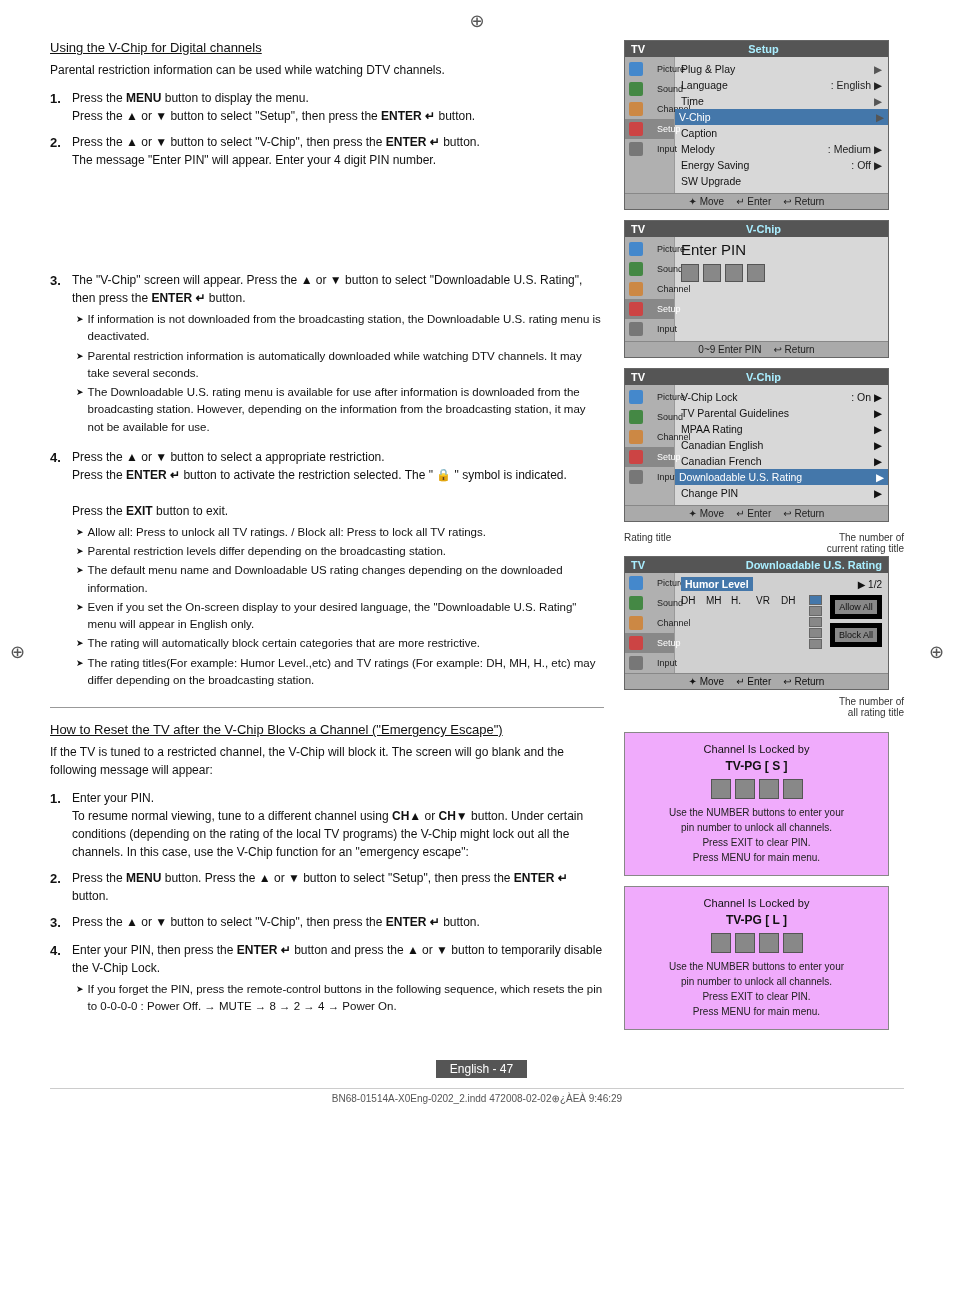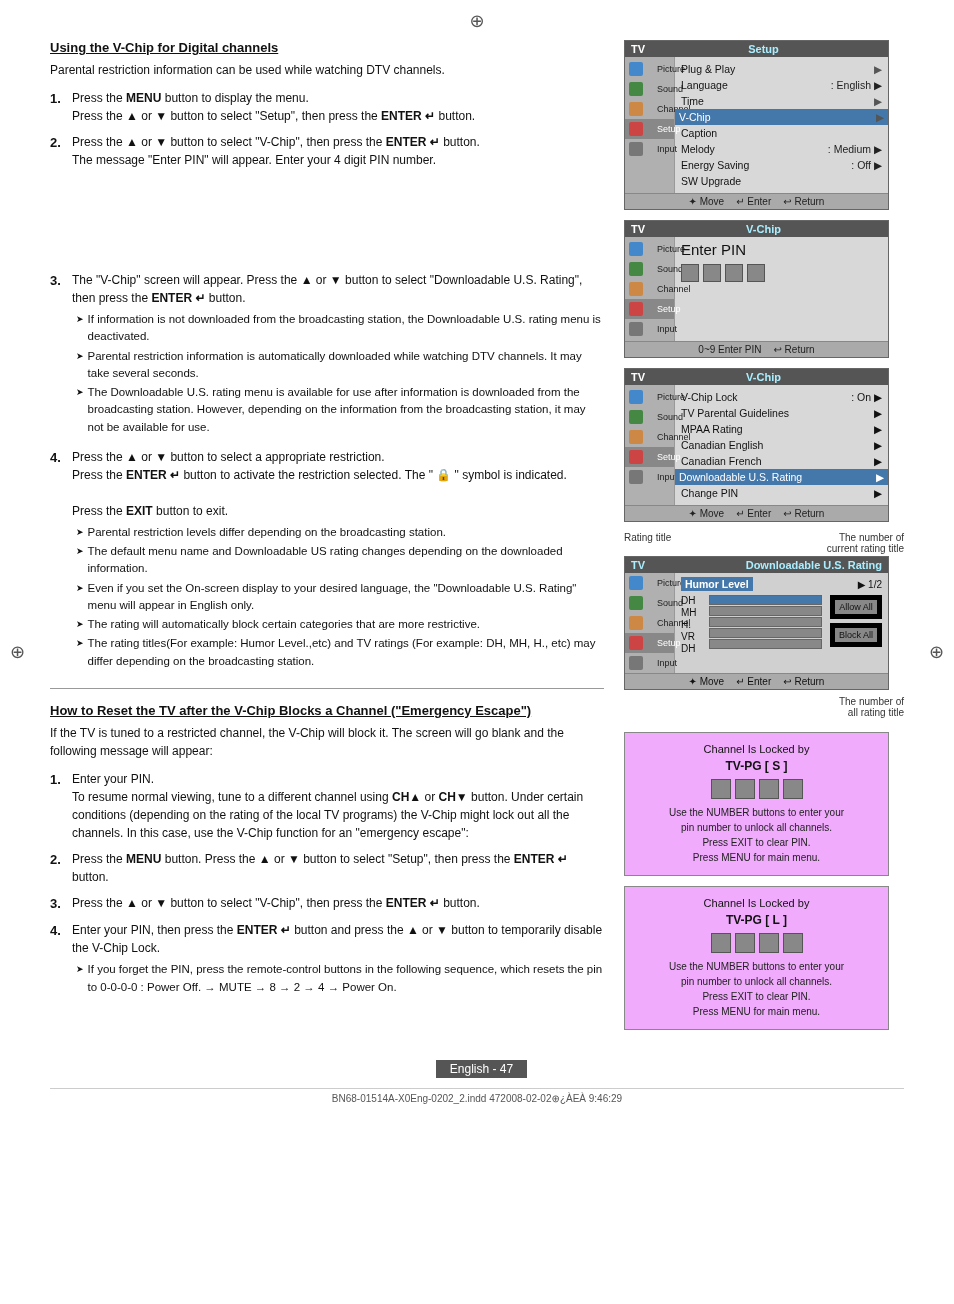--- a/index.html
+++ b/index.html
@@ -53,21 +53,21 @@
       flex: 1;
       min-width: 0;
     }
     .right-col {
       width: 280px;
       flex-shrink: 0;
     }
     
     .section-title {
       font-size: 13px;
-      font-weight: bold;
+      font-weight: normal;
       text-decoration: underline;
       margin-bottom: 6px;
     }
     .section-intro {
       font-size: 12px;
       margin-bottom: 10px;
       line-height: 1.5;
     }
     
     .num-list {
@@ -258,21 +258,20 @@
     .humor-value {
       font-size: 10px;
     }
     .rating-grid {
       display: flex;
       gap: 4px;
       align-items: flex-start;
     }
     .rating-codes {
       display: flex;
-      flex-direction: column;
       gap: 1px;
     }
     .rating-code {
       font-size: 10px;
       width: 24px;
       text-align: left;
     }
     .rating-bars {
       display: flex;
       flex-direction: column;
@@ -423,20 +422,21 @@
             </ul>
           </span>
         </li>
         <li style="margin-top:8px;">
           <span class="num">4.</span>
           <span class="content">
             Press the ▲ or ▼ button to select a appropriate restriction.<br>
             Press the <span class="bold">ENTER ↵</span> button to activate the restriction selected. The " 🔒 " symbol is indicated.<br><br>
             Press the <span class="bold">EXIT</span> button to exit.
             <ul class="arrow-list">
+              <li>Allow all: Press to unlock all TV ratings. / Block all: Press to lock all TV ratings.</li>
               <li>Parental restriction levels differ depending on the broadcasting station.</li>
               <li>The default menu name and Downloadable US rating changes depending on the downloaded information.</li>
               <li>Even if you set the On-screen display to your desired language, the "Downloadable U.S. Rating" menu will appear in English only.</li>
               <li>The rating will automatically block certain categories that are more restrictive.</li>
               <li>The rating titles(For example: Humor Level.,etc) and TV ratings (For example: DH, MH, H., etc) may differ depending on the broadcasting station.</li>
             </ul>
           </span>
         </li>
       </ol>
 

